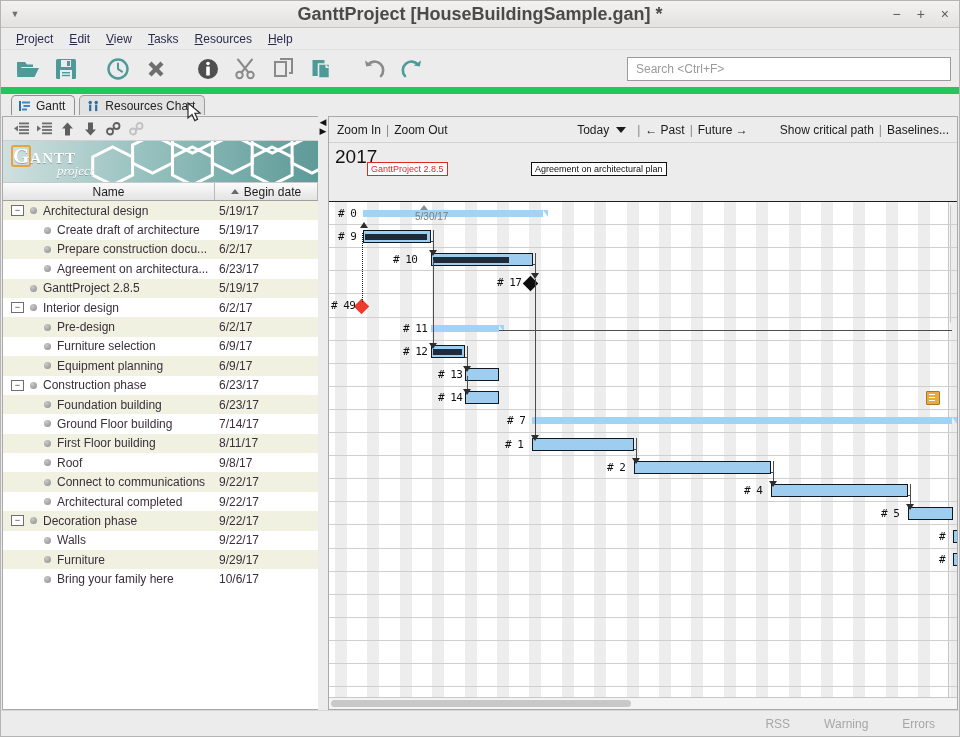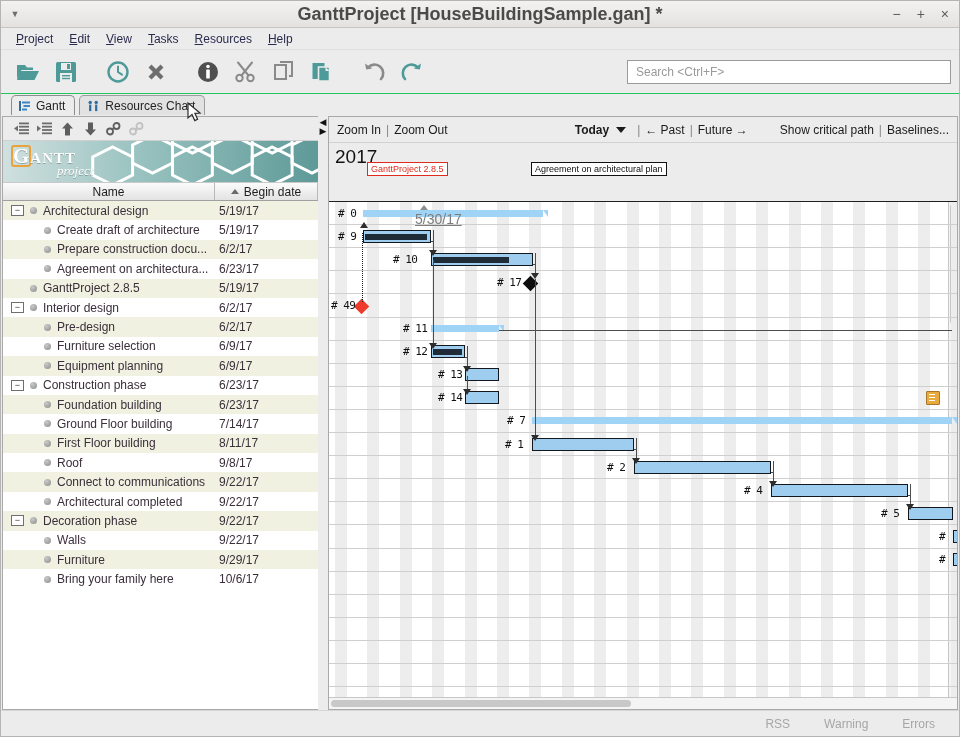--- a/index.html
+++ b/index.html
@@ -55,21 +55,21 @@
     border-radius: 2px; cursor: default;
   }
   .menu-item u { text-decoration: underline; }
 
   
   .toolbar {
     height: 44px; flex: 0 0 44px;
     background: #ececec;
     display: flex; align-items: center;
     padding: 0 8px;
-    border-bottom: 1px solid #22c55e;
+    border-bottom: 7px solid #22c55e;
   }
   .tb-btn {
     width: 38px; height: 38px;
     display: flex; align-items: center; justify-content: center;
     cursor: default;
   }
   .tb-gap { width: 14px; }
   .searchbox {
     margin-left: auto;
     width: 324px; height: 24px;
@@ -230,21 +230,21 @@
   }
   .chart-toolbar {
     height: 26px; flex: 0 0 26px;
     background: #ececec;
     display: flex; align-items: center;
     padding: 0 8px; gap: 5px;
     font-size: 12px; color: #1b1b1b;
     border-bottom: 1px solid #d2d2d2;
   }
   .ct-link { cursor: default; }
-  .ct-bold { font-weight: bold; }
+  .ct-bold { font-weight: normal; }
   .ct-sep { color: #888; }
   .caret-dn {
     width: 0; height: 0; display: inline-block;
     border-left: 5px solid transparent; border-right: 5px solid transparent;
     border-top: 6px solid #1b1b1b; margin-left: 2px;
   }
 
   .timeline {
     flex: 0 0 59px; position: relative;
     background: #ececec;
@@ -304,23 +304,22 @@
   }
   .milestone.black { background: #0d0d0d; }
   .milestone.red { background: #ef3b2e; }
 
   .task-lbl {
     position: absolute; font-size: 11px; color: #111;
     font-family: "DejaVu Sans Mono", monospace;
     white-space: nowrap; letter-spacing: -0.5px;
   }
   .date-lbl {
-    position: absolute; font-size: 14px; color: #7d7d7d;
+    position: absolute; font-size: 10px; color: #7d7d7d;
     white-space: nowrap;
-    text-decoration: underline;
   }
   .dep-v { position: absolute; width: 1px; background: #4d4d4d; }
   .dep-h { position: absolute; height: 1px; background: #4d4d4d; }
   .dep-v.dotted { width: 0; border-left: 1px dotted #1a1a1a; background: none; }
   .arrow-dn {
     position: absolute; width: 0; height: 0;
     border-left: 4px solid transparent; border-right: 4px solid transparent;
     border-top: 6px solid #2d2d2d;
   }
   .arrow-up {

